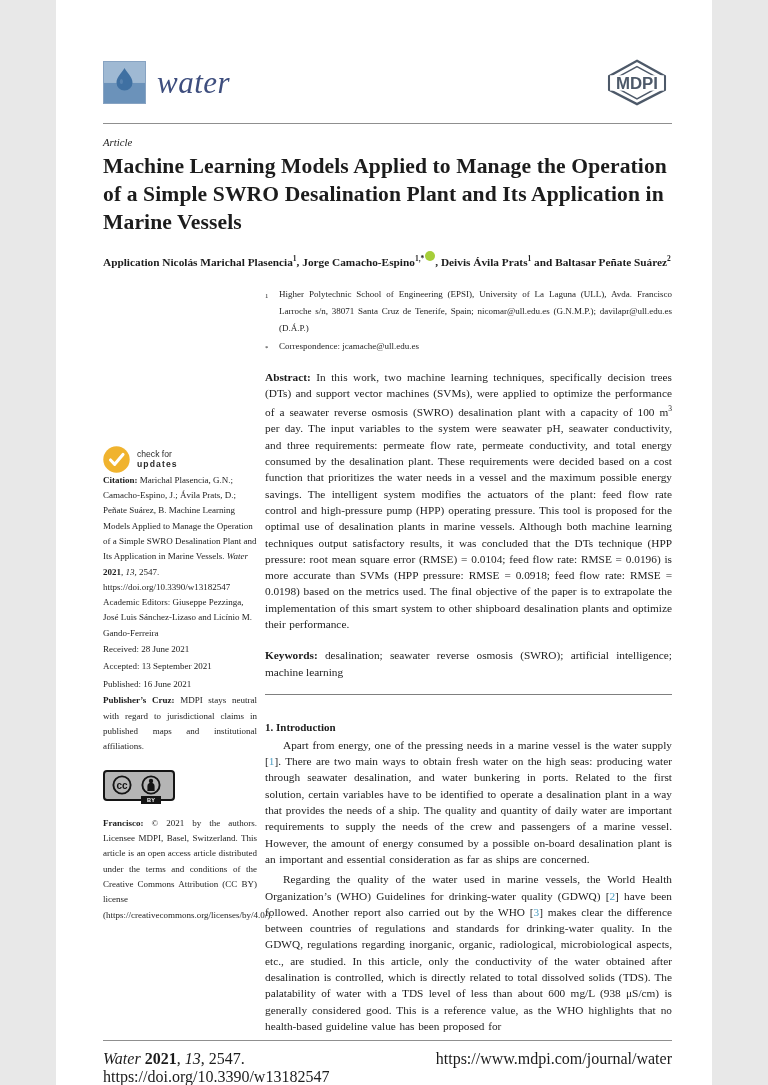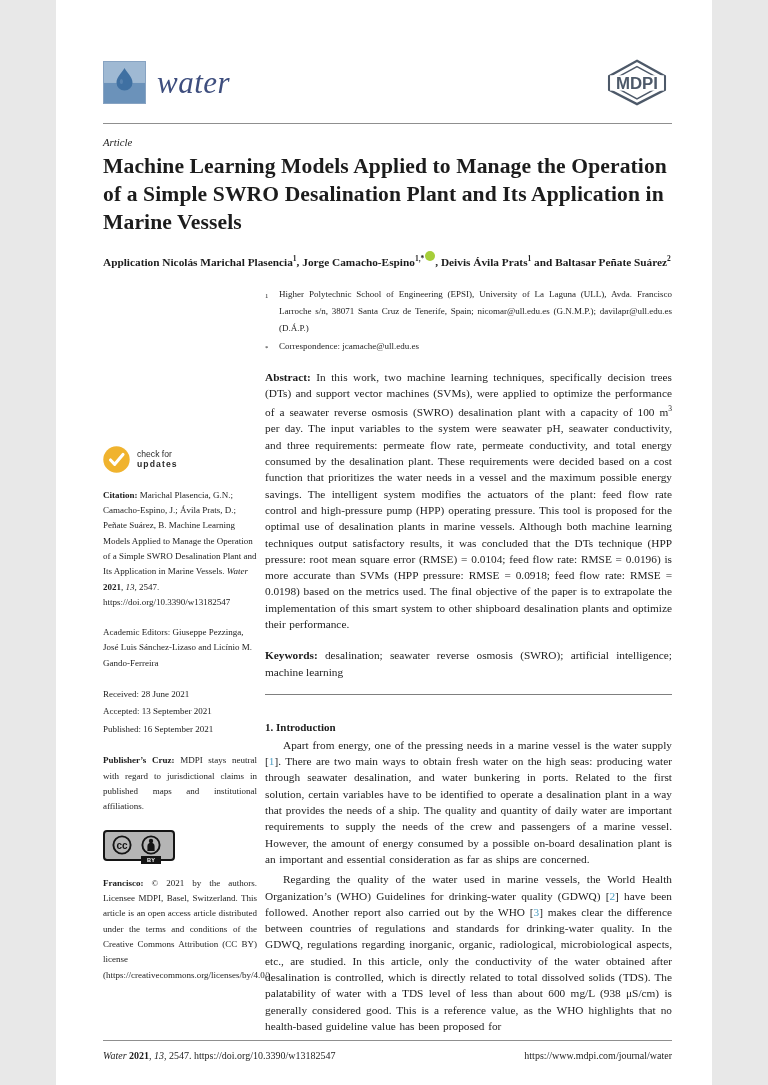--- a/index.html
+++ b/index.html
@@ -37,21 +37,21 @@
   
   .columns { display:flex; margin-top:10px; }
   .side { width:154px; flex:0 0 auto; font-size:9px; line-height:15.3px; }
   .main { flex:1; margin-left:8px; }
 
   
   .check-badge { margin-top:168px; display:flex; align-items:center; }
   .check-badge svg { width:27px; height:27px; }
   .check-text { margin-left:7px; font-family:"Liberation Sans",sans-serif; font-size:8.6px; line-height:10px; color:#2b2b2b; }
   .check-text .l2 { font-weight:bold; letter-spacing:1.1px; }
-  .side-block { margin-top:15px; }
+  .side-block { }
   .side-label-bold { font-weight:bold; }
   .cite-journal, .it { font-style:italic; }
   .cite-year, .bd { font-weight:bold; }
   .just { text-align:justify; }
   .cc-badge { margin-top:16px; }
   .copyright-block { margin-top:6px; }
 
   
   .affil { display:flex; font-size:9px; line-height:17px; margin-bottom:1px; }
   .affil .mk { width:14px; flex:0 0 auto; font-size:6.8px; vertical-align:top; padding-top:1px; }
@@ -62,21 +62,21 @@
   .abstract b, .kw b { font-weight:bold; }
   .kw { margin-top:15px; font-size:11.3px; line-height:16.3px; text-align:justify; }
   .kw-rule { border:none; border-top:1px solid #7f7f7f; margin-top:14px; }
   .section-h { margin-top:26px; font-size:11px; font-weight:bold; }
   .body-p { margin-top:4px; font-size:11.3px; line-height:16.3px; text-align:justify; word-spacing:0.8px; text-indent:18px; }
   .cite-link { color:#4fa0c4; }
   sup.s3 { font-size:7.5px; }
 
   
   .footer { position:absolute; left:47px; right:40px; top:1040px; border-top:1.2px solid #8f8f8f; padding-top:9px;
-    display:flex; justify-content:space-between; font-size:10px; }
+    display:flex; justify-content:space-between; font-size:16px; }
 </style>
 </head>
 <body>
 
 <div class="page">
   <div class="inner">
 
     <div class="journal-header">
       <svg class="logo-box" viewBox="0 0 43 43">
         <rect x="0" y="0" width="43" height="21.5" fill="#9fb9d3"></rect>
@@ -121,21 +121,21 @@
           <span class="side-label-bold">Citation:</span><span> Marichal Plasencia, G.N.; Camacho-Espino, J.; Ávila Prats, D.; Peñate Suárez, B. Machine Learning Models Applied to Manage the Operation of a Simple SWRO Desalination Plant and Its Application in Marine Vessels. </span><span class="it">Water</span><span class="bd"> 2021</span><span>, </span><span class="it">13</span><span>, 2547. https://doi.org/10.3390/w13182547</span>
         </div>
 
         <div class="side-block">
           <span>Academic Editors:</span><span> Giuseppe Pezzinga, José Luis Sánchez-Lizaso and Licínio M. Gando-Ferreira</span>
         </div>
 
         <div class="side-block" style="line-height:17.4px;">
           <div>Received: 28 June 2021</div>
           <div>Accepted: 13 September 2021</div>
-          <div>Published: 16 September 2021</div>
+          <div>Published: 16 June 2021</div>
         </div>
 
         <div class="side-block just">
           <span class="side-label-bold">Publisher’s Cruz:</span><span> MDPI stays neutral with regard to jurisdictional claims in published maps and institutional affiliations.</span>
         </div>
 
         <svg class="cc-badge" width="72" height="34" viewBox="0 0 72 34">
           <rect x="1" y="1" width="70" height="29" rx="3" fill="#b5b5b5" stroke="#141414" stroke-width="2"></rect>
           <circle cx="19" cy="15" r="8.6" fill="none" stroke="#141414" stroke-width="1.9"></circle>
           <text x="19" y="18.6" text-anchor="middle" font-family="Liberation Sans, sans-serif" font-size="10" font-weight="bold" fill="#141414">cc</text>

